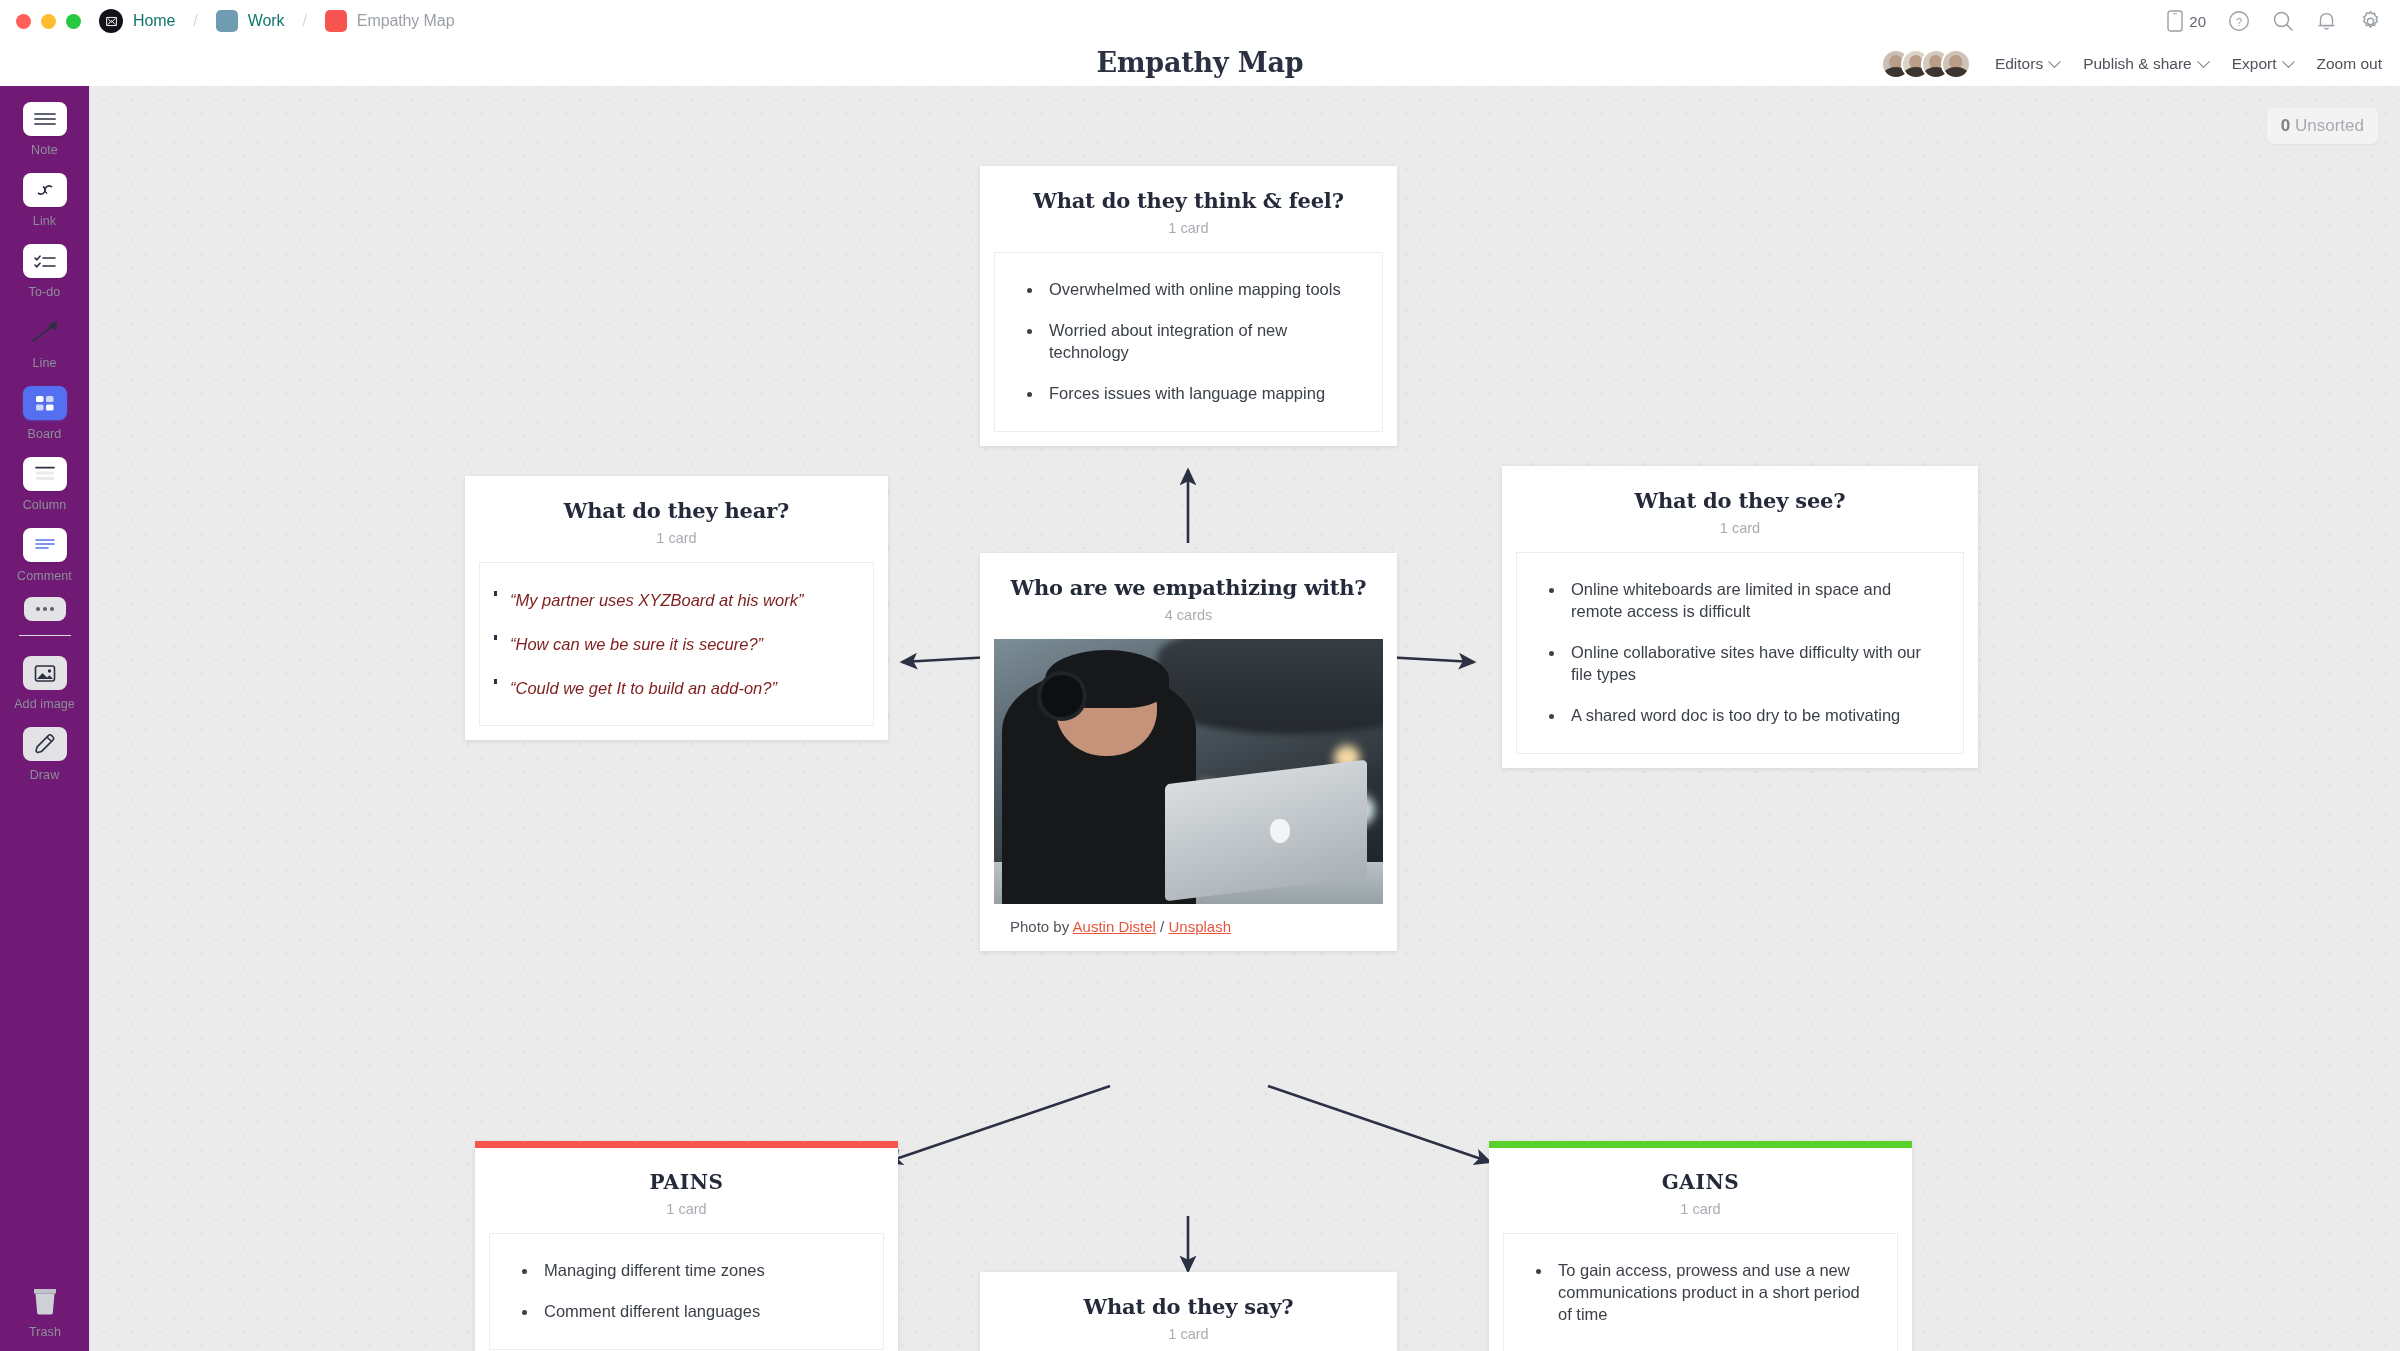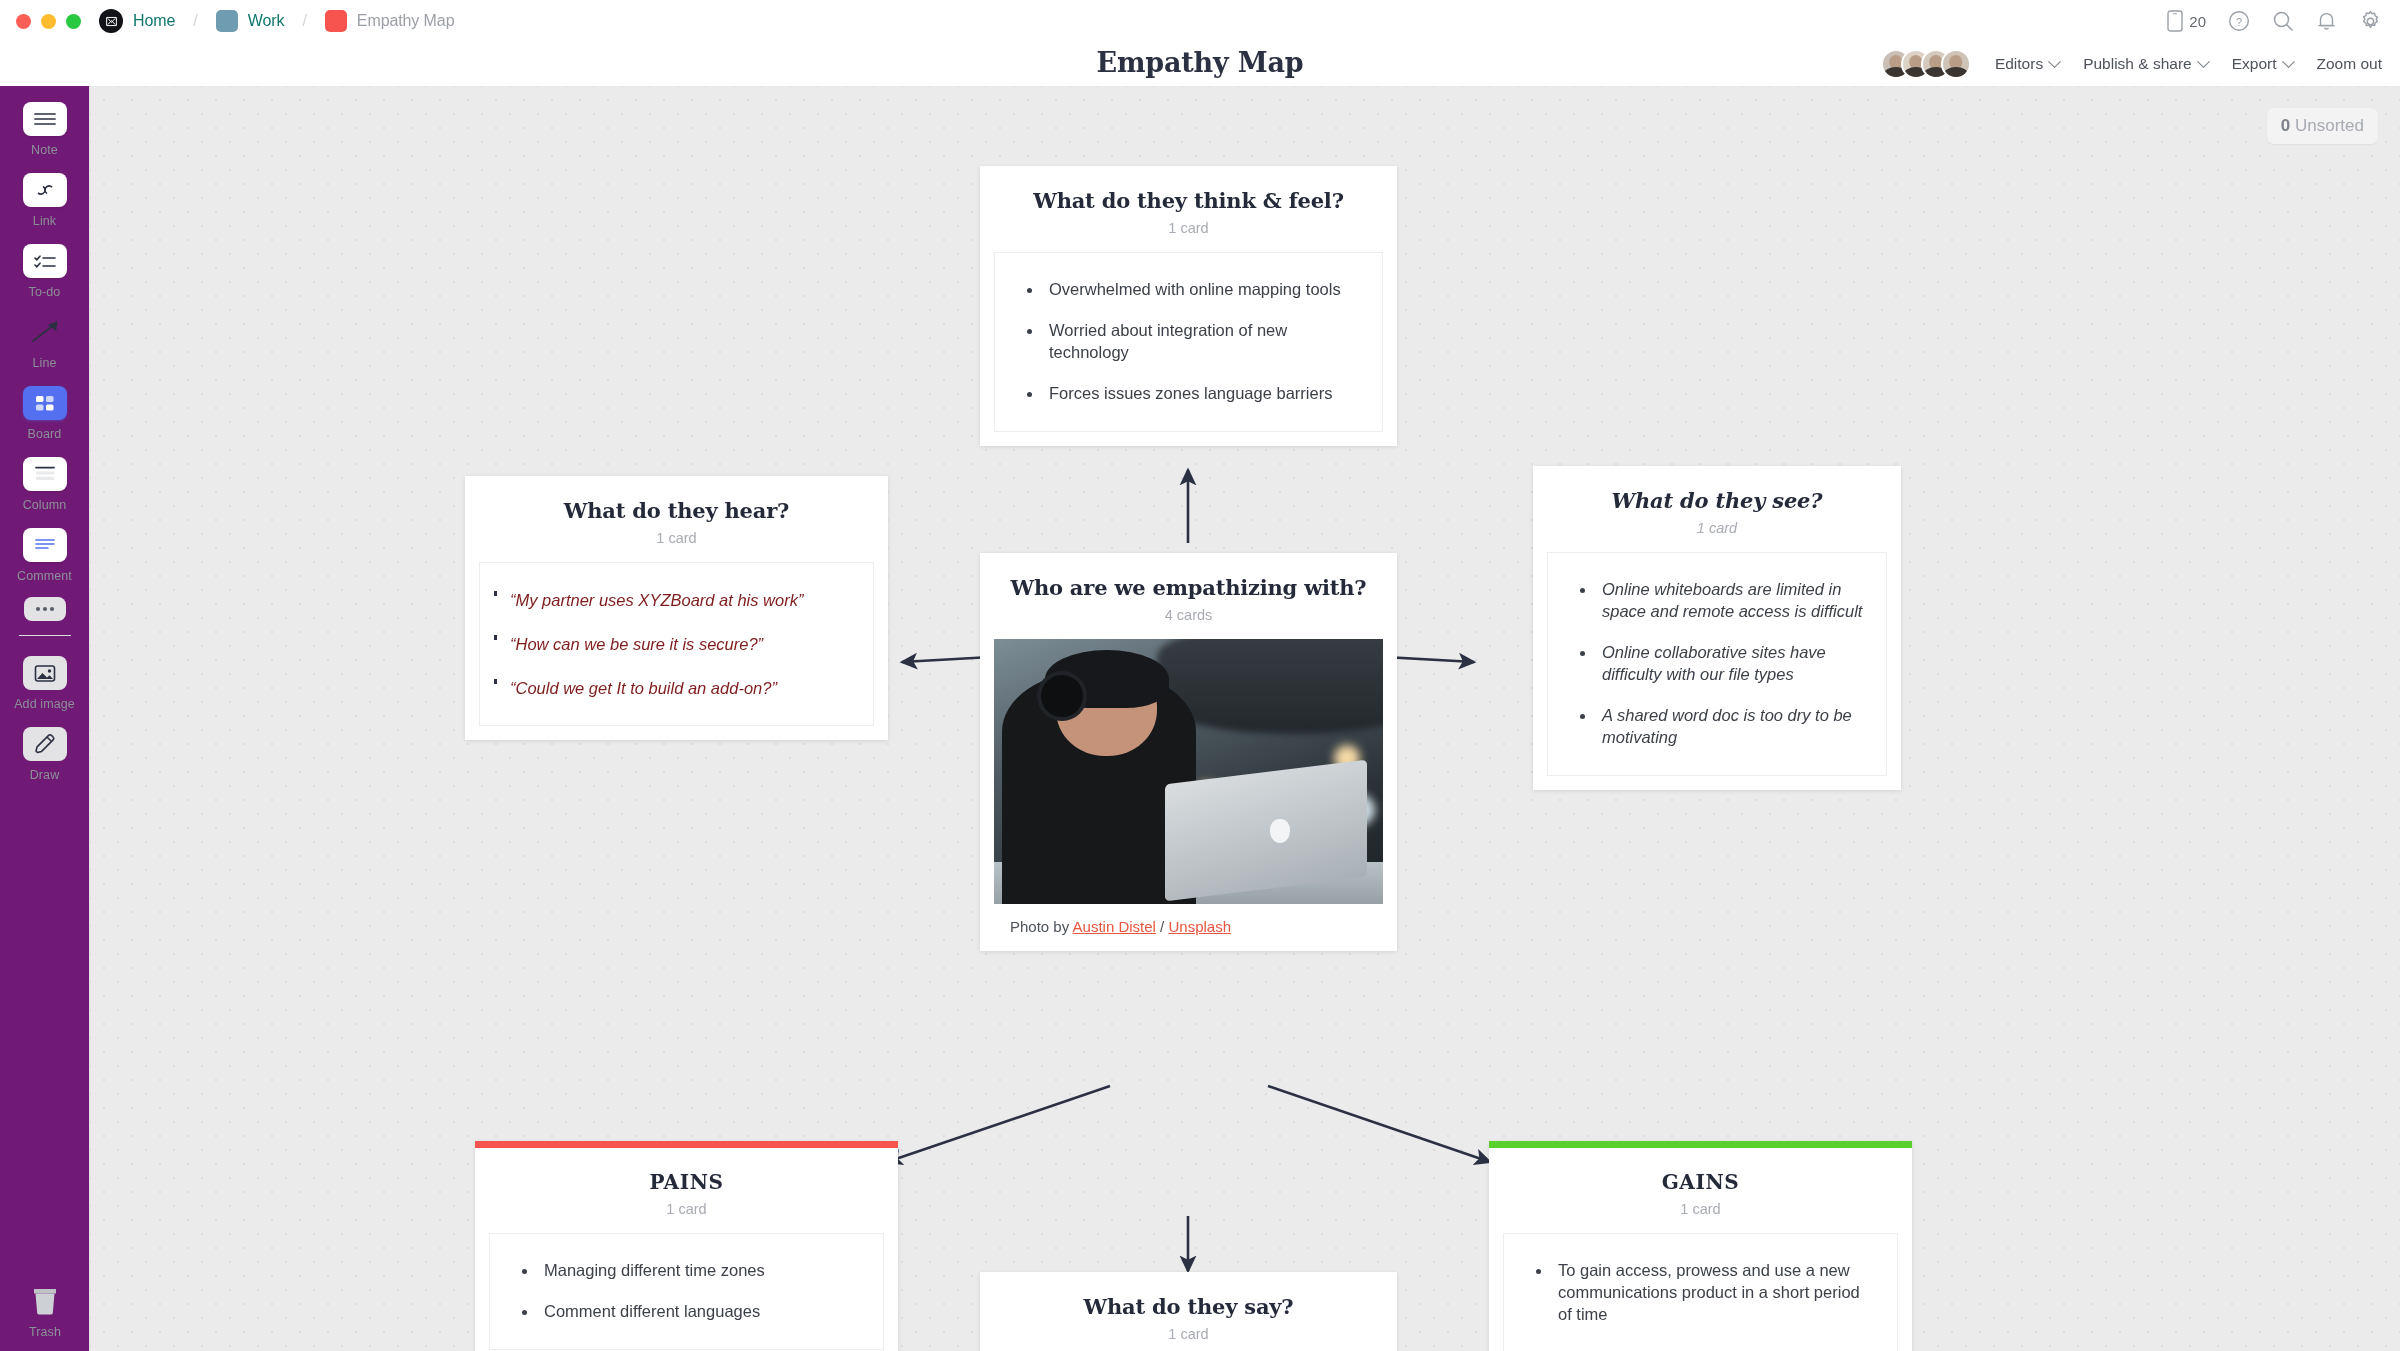--- a/index.html
+++ b/index.html
@@ -463,40 +463,40 @@
 
     <div class="col" style="left:890px; top:80px; width:417px;">
       <div class="col-head">
         <div class="col-title">What do they think &amp; feel?</div>
         <div class="col-count">1 card</div>
       </div>
       <div class="card">
         <ul>
           <li>Overwhelmed with online mapping tools</li>
           <li>Worried about integration of new technology</li>
-          <li>Forces issues zones language barriers</li>
+          <li>Forces issues with language mapping</li>
         </ul>
       </div>
     </div>
 
     <div class="col" style="left:375px; top:390px; width:423px;">
       <div class="col-head">
         <div class="col-title">What do they hear?</div>
         <div class="col-count">1 card</div>
       </div>
       <div class="card" style="padding:22px 22px 22px 10px;">
         <ul class="quote-list">
           <li>“My partner uses XYZBoard at his work”</li>
           <li>“How can we be sure it is secure?”</li>
           <li>“Could we get It to build an add-on?”</li>
         </ul>
       </div>
     </div>
 
-    <div class="col" style="left:1443px; top:380px; width:368px;font-style:italic;">
+    <div class="col" style="left:1412px; top:380px; width:476px;">
       <div class="col-head">
         <div class="col-title">What do they see?</div>
         <div class="col-count">1 card</div>
       </div>
       <div class="card">
         <ul>
           <li>Online whiteboards are limited in space and remote access is difficult</li>
           <li>Online collaborative sites have difficulty with our file types</li>
           <li>A shared word doc is too dry to be motivating</li>
         </ul>

